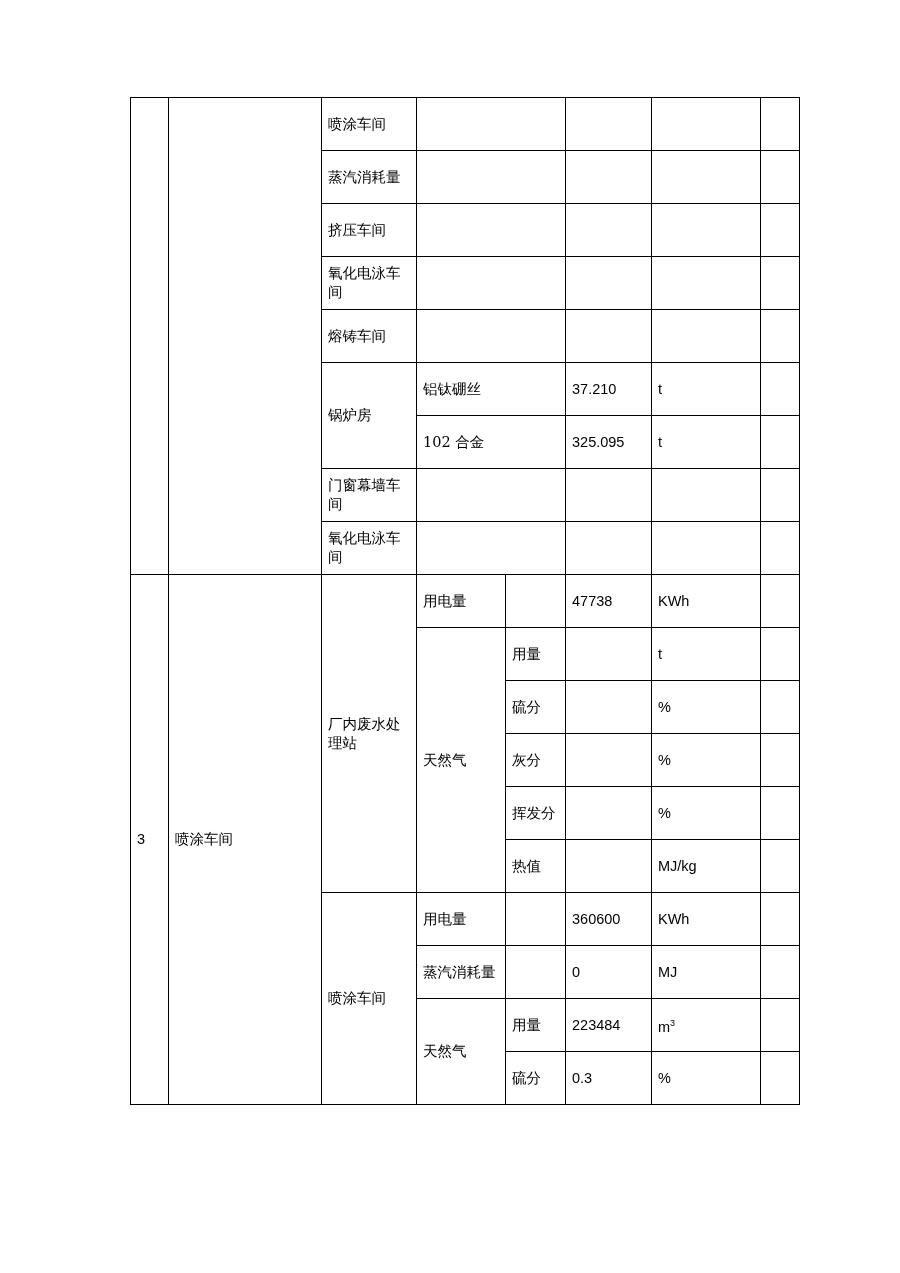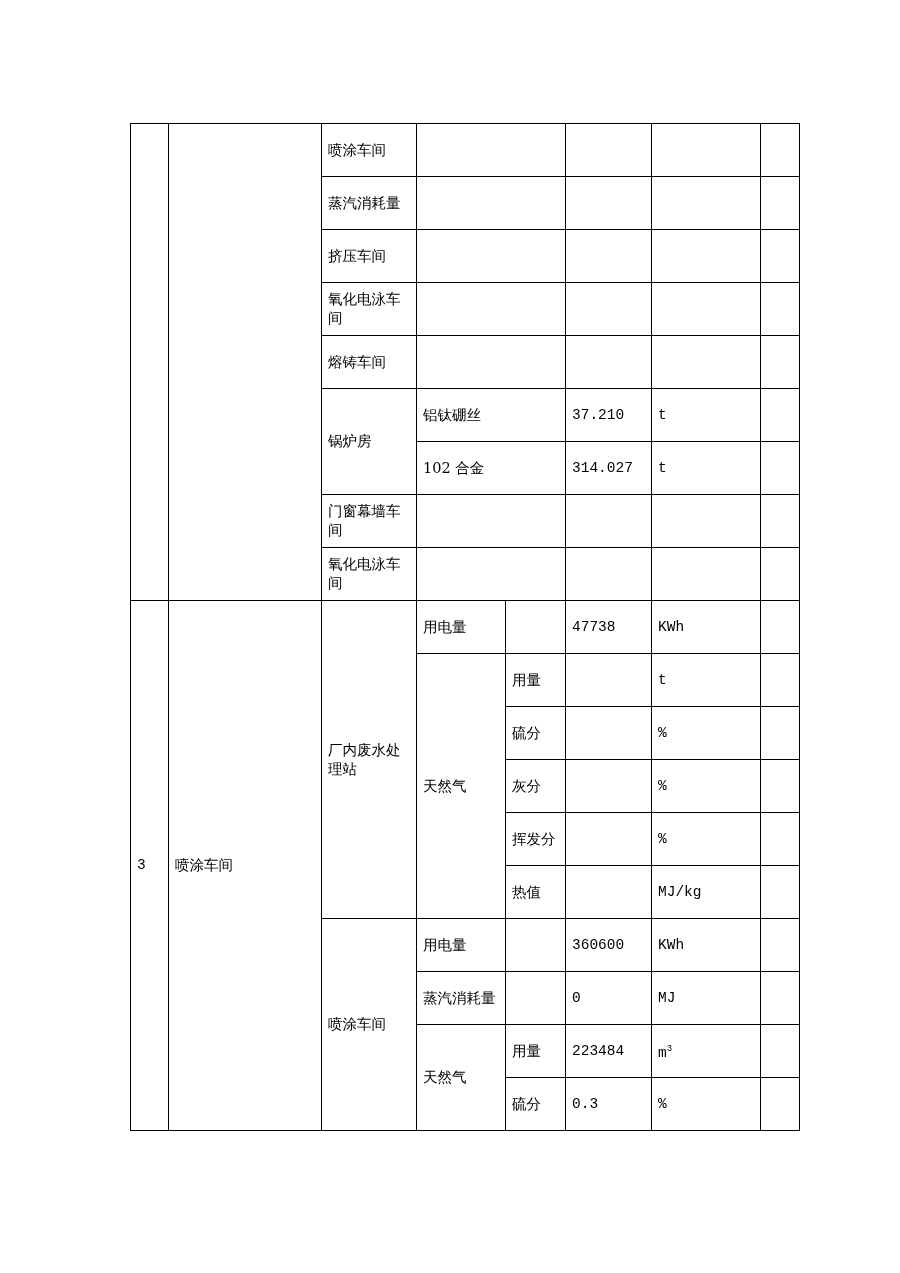--- a/index.html
+++ b/index.html
@@ -1,33 +1,33 @@
 <!DOCTYPE html>
 <html><head>
 <meta charset="utf-8">
 <style>
   html, body { margin: 0; padding: 0; background: #ffffff; }
   body { width: 900px; height: 1273px; position: relative; font-family: "DejaVu Serif", "Liberation Serif", serif; color: #000; }
   table.doc {
-    position: absolute; left: 130px; top: 123px;
+    position: absolute; left: 130px; top: 97px;
     border-collapse: collapse; table-layout: fixed;
     width: 669px;
   }
   table.doc td {
     border: 1.3px solid #000;
     height: 52px;
     padding: 0 6px;
     font-size: 14.5px;
     line-height: 19px;
     vertical-align: middle;
     text-align: left;
     word-break: break-all;
   }
   td.c-num { text-align: center; padding: 0; }
-  .mono { font-family: Liberation Mono, monospace; font-size: 15px; }
+  .mono { font-family: Liberation Sans, sans-serif; font-size: 15px; }
   sup { font-size: 9px; }
 </style>
 </head>
 <body>
 
 <table class="doc">
   <colgroup>
     <col style="width:38px">
     <col style="width:153px">
     <col style="width:95px">
@@ -78,21 +78,21 @@
   </tr>
   <tr>
     <td rowspan="2">锅炉房</td>
     <td colspan="2">铝钛硼丝</td>
     <td class="mono">37.210</td>
     <td class="mono">t</td>
     <td></td>
   </tr>
   <tr>
     <td colspan="2">102 合金</td>
-    <td class="mono">314.027</td>
+    <td class="mono">325.095</td>
     <td class="mono">t</td>
     <td></td>
   </tr>
   <tr>
     <td>门窗幕墙车间</td>
     <td colspan="2"></td>
     <td></td>
     <td></td>
     <td></td>
   </tr>

